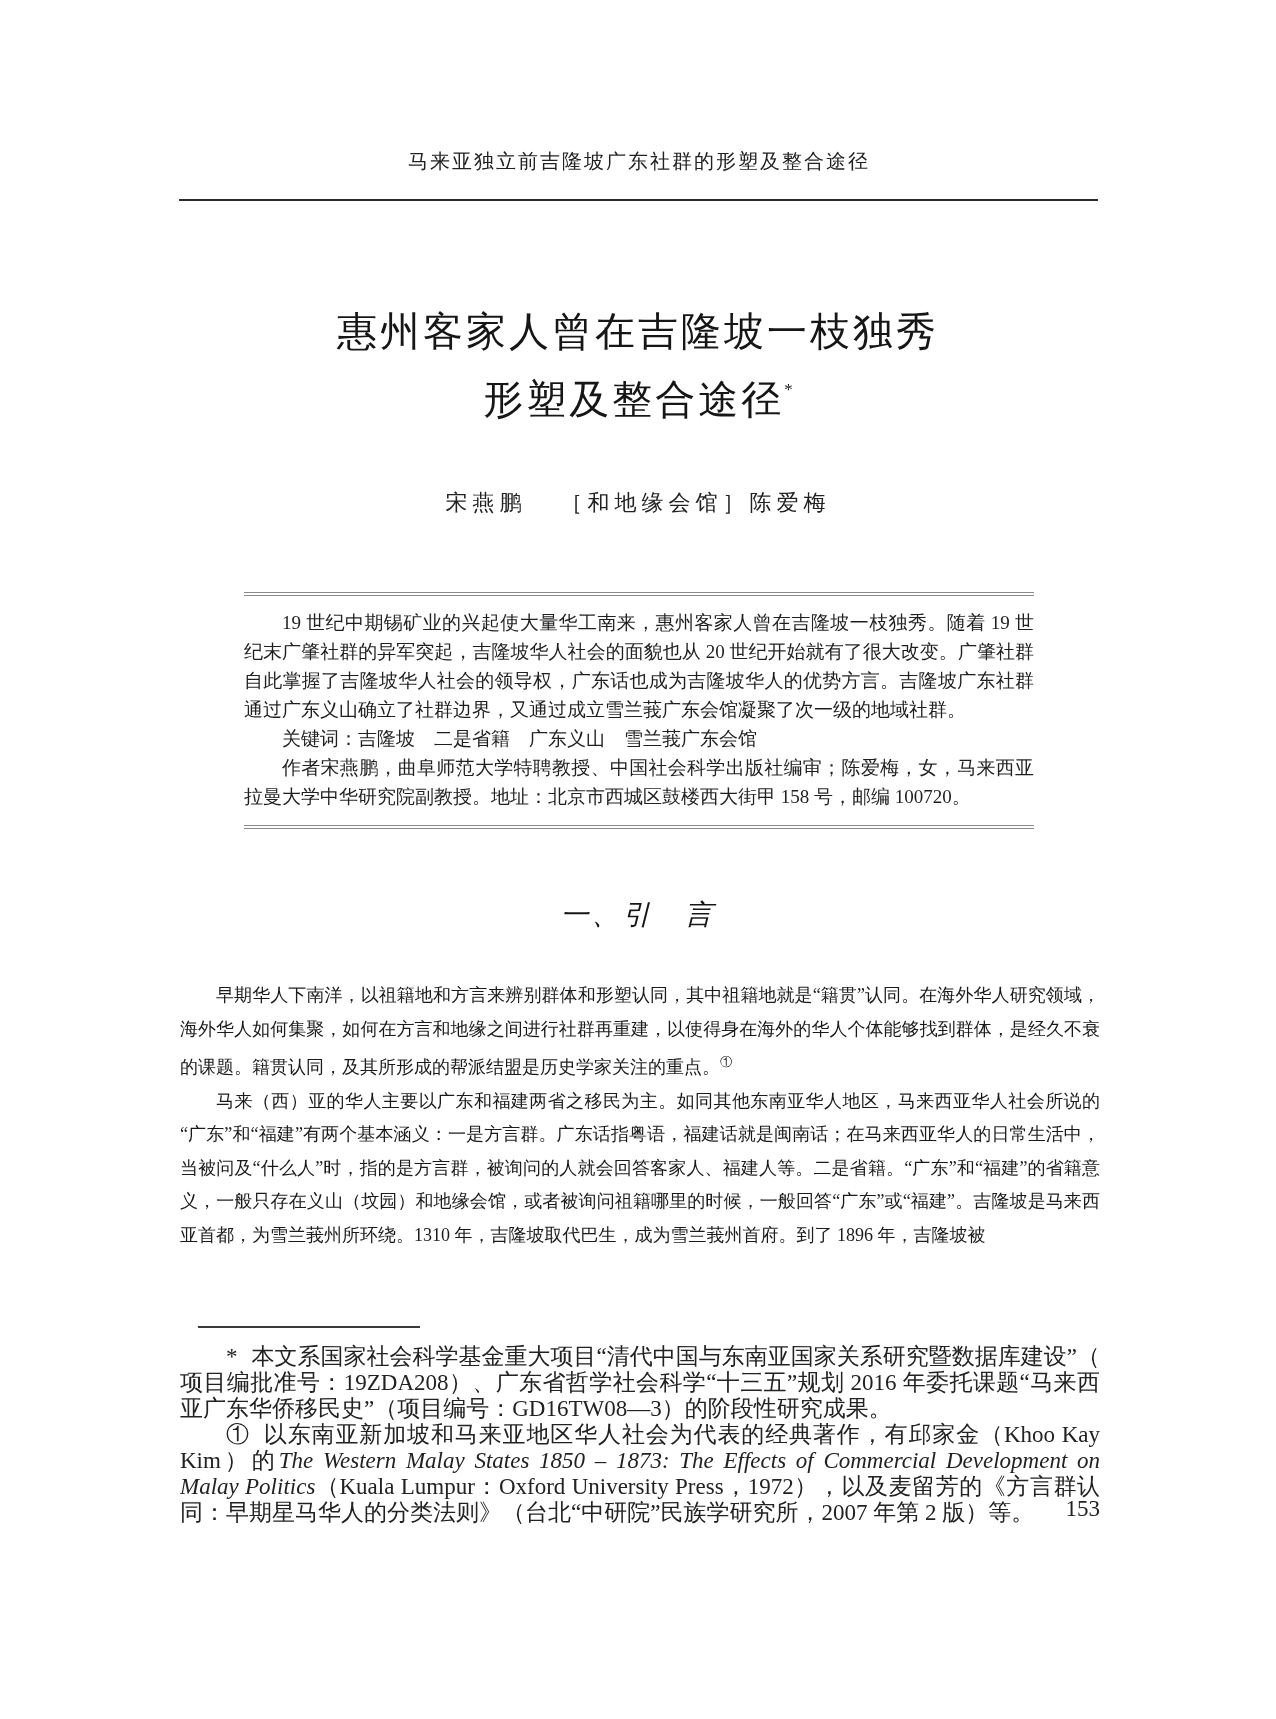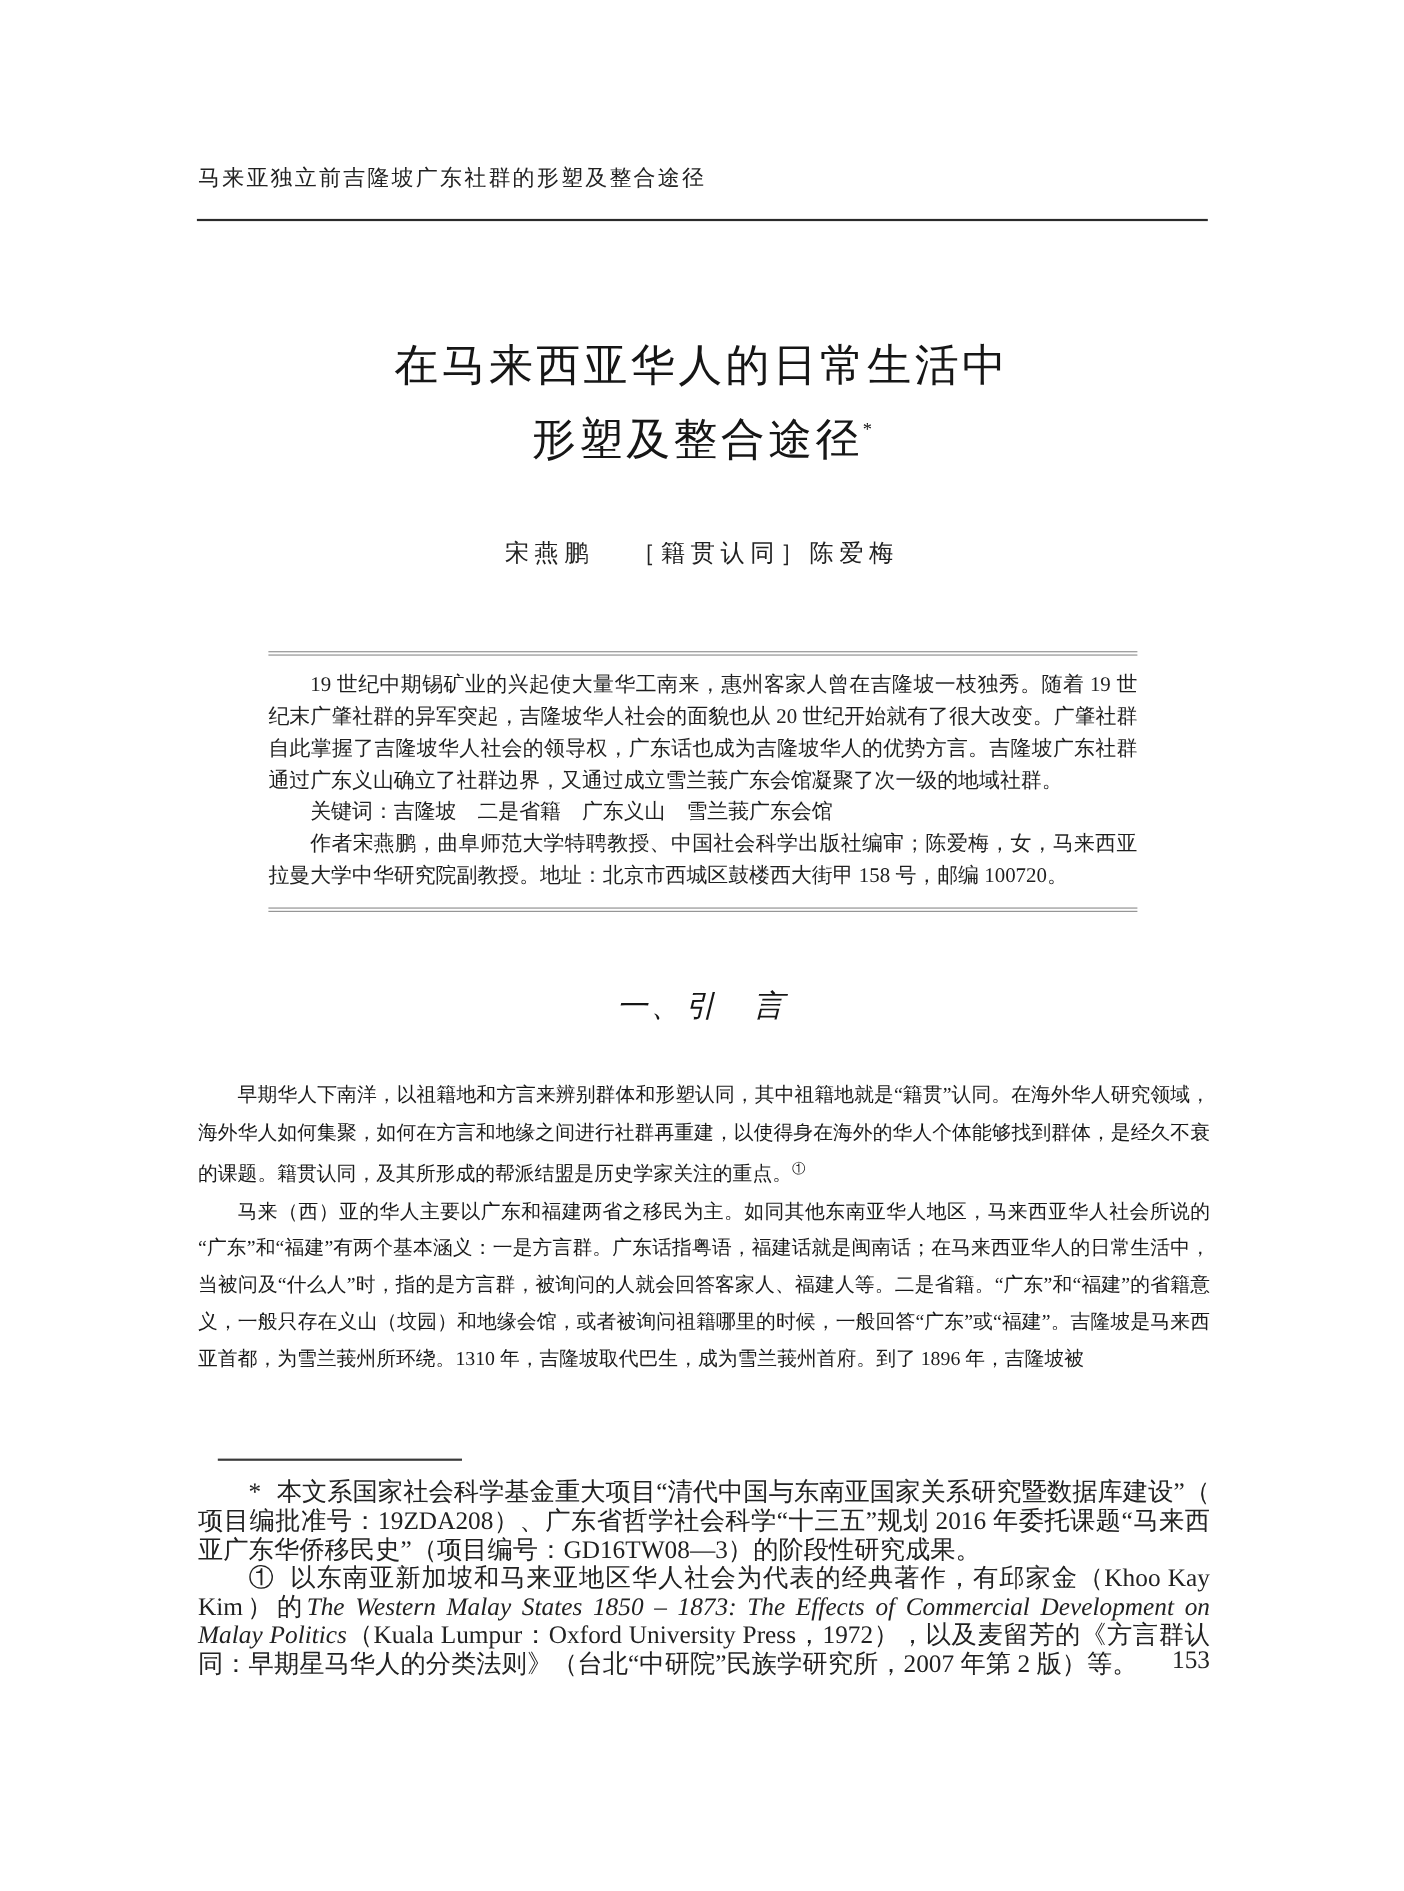--- a/index.html
+++ b/index.html
@@ -8,21 +8,21 @@
     width: 1276px;
     height: 1719px;
     background: #ffffff;
     font-family: "Liberation Serif", "DejaVu Serif", serif;
     color: #1d1d1d;
     overflow: hidden;
   }
   .running-header {
     position: absolute;
     top: 148px; left: 180px; width: 918px;
-    text-align: left;
+    text-align: center;
     font-size: 20px;
     letter-spacing: 2px;
     color: #222;
   }
   .header-rule {
     position: absolute;
     top: 199px; left: 179px; width: 919px; height: 2px;
     background: #2b2b2b;
   }
   .article-title {
@@ -109,23 +109,23 @@
 </style>
 </head>
 <body>
 
 <div class="page">
 
   <div class="running-header">马来亚独立前吉隆坡广东社群的形塑及整合途径</div>
 
   <div class="header-rule"></div>
 
-  <h1 class="article-title"><span>在马来西亚华人的日常生活中</span><br><span>形塑及整合途径</span><sup>*</sup></h1>
+  <h1 class="article-title"><span>惠州客家人曾在吉隆坡一枝独秀</span><br><span>形塑及整合途径</span><sup>*</sup></h1>
 
-  <div class="authors"><span>宋燕鹏</span><span class="author-gap"></span><span>［籍贯认同］陈爱梅</span></div>
+  <div class="authors"><span>宋燕鹏</span><span class="author-gap"></span><span>［和地缘会馆］陈爱梅</span></div>
 
   <div class="abstract">
     <p>19 世纪中期锡矿业的兴起使大量华工南来，惠州客家人曾在吉隆坡一枝独秀。随着 19 世纪末广肇社群的异军突起，吉隆坡华人社会的面貌也从 20 世纪开始就有了很大改变。广肇社群自此掌握了吉隆坡华人社会的领导权，广东话也成为吉隆坡华人的优势方言。吉隆坡广东社群通过广东义山确立了社群边界，又通过成立雪兰莪广东会馆凝聚了次一级的地域社群。</p>
     <p>关键词：吉隆坡　二是省籍　广东义山　雪兰莪广东会馆</p>
     <p>作者宋燕鹏，曲阜师范大学特聘教授、中国社会科学出版社编审；陈爱梅，女，马来西亚拉曼大学中华研究院副教授。地址：北京市西城区鼓楼西大街甲 158 号，邮编 100720。</p>
   </div>
 
   <h2 class="section-heading">一、引　言</h2>
 
   <div class="body-text">

